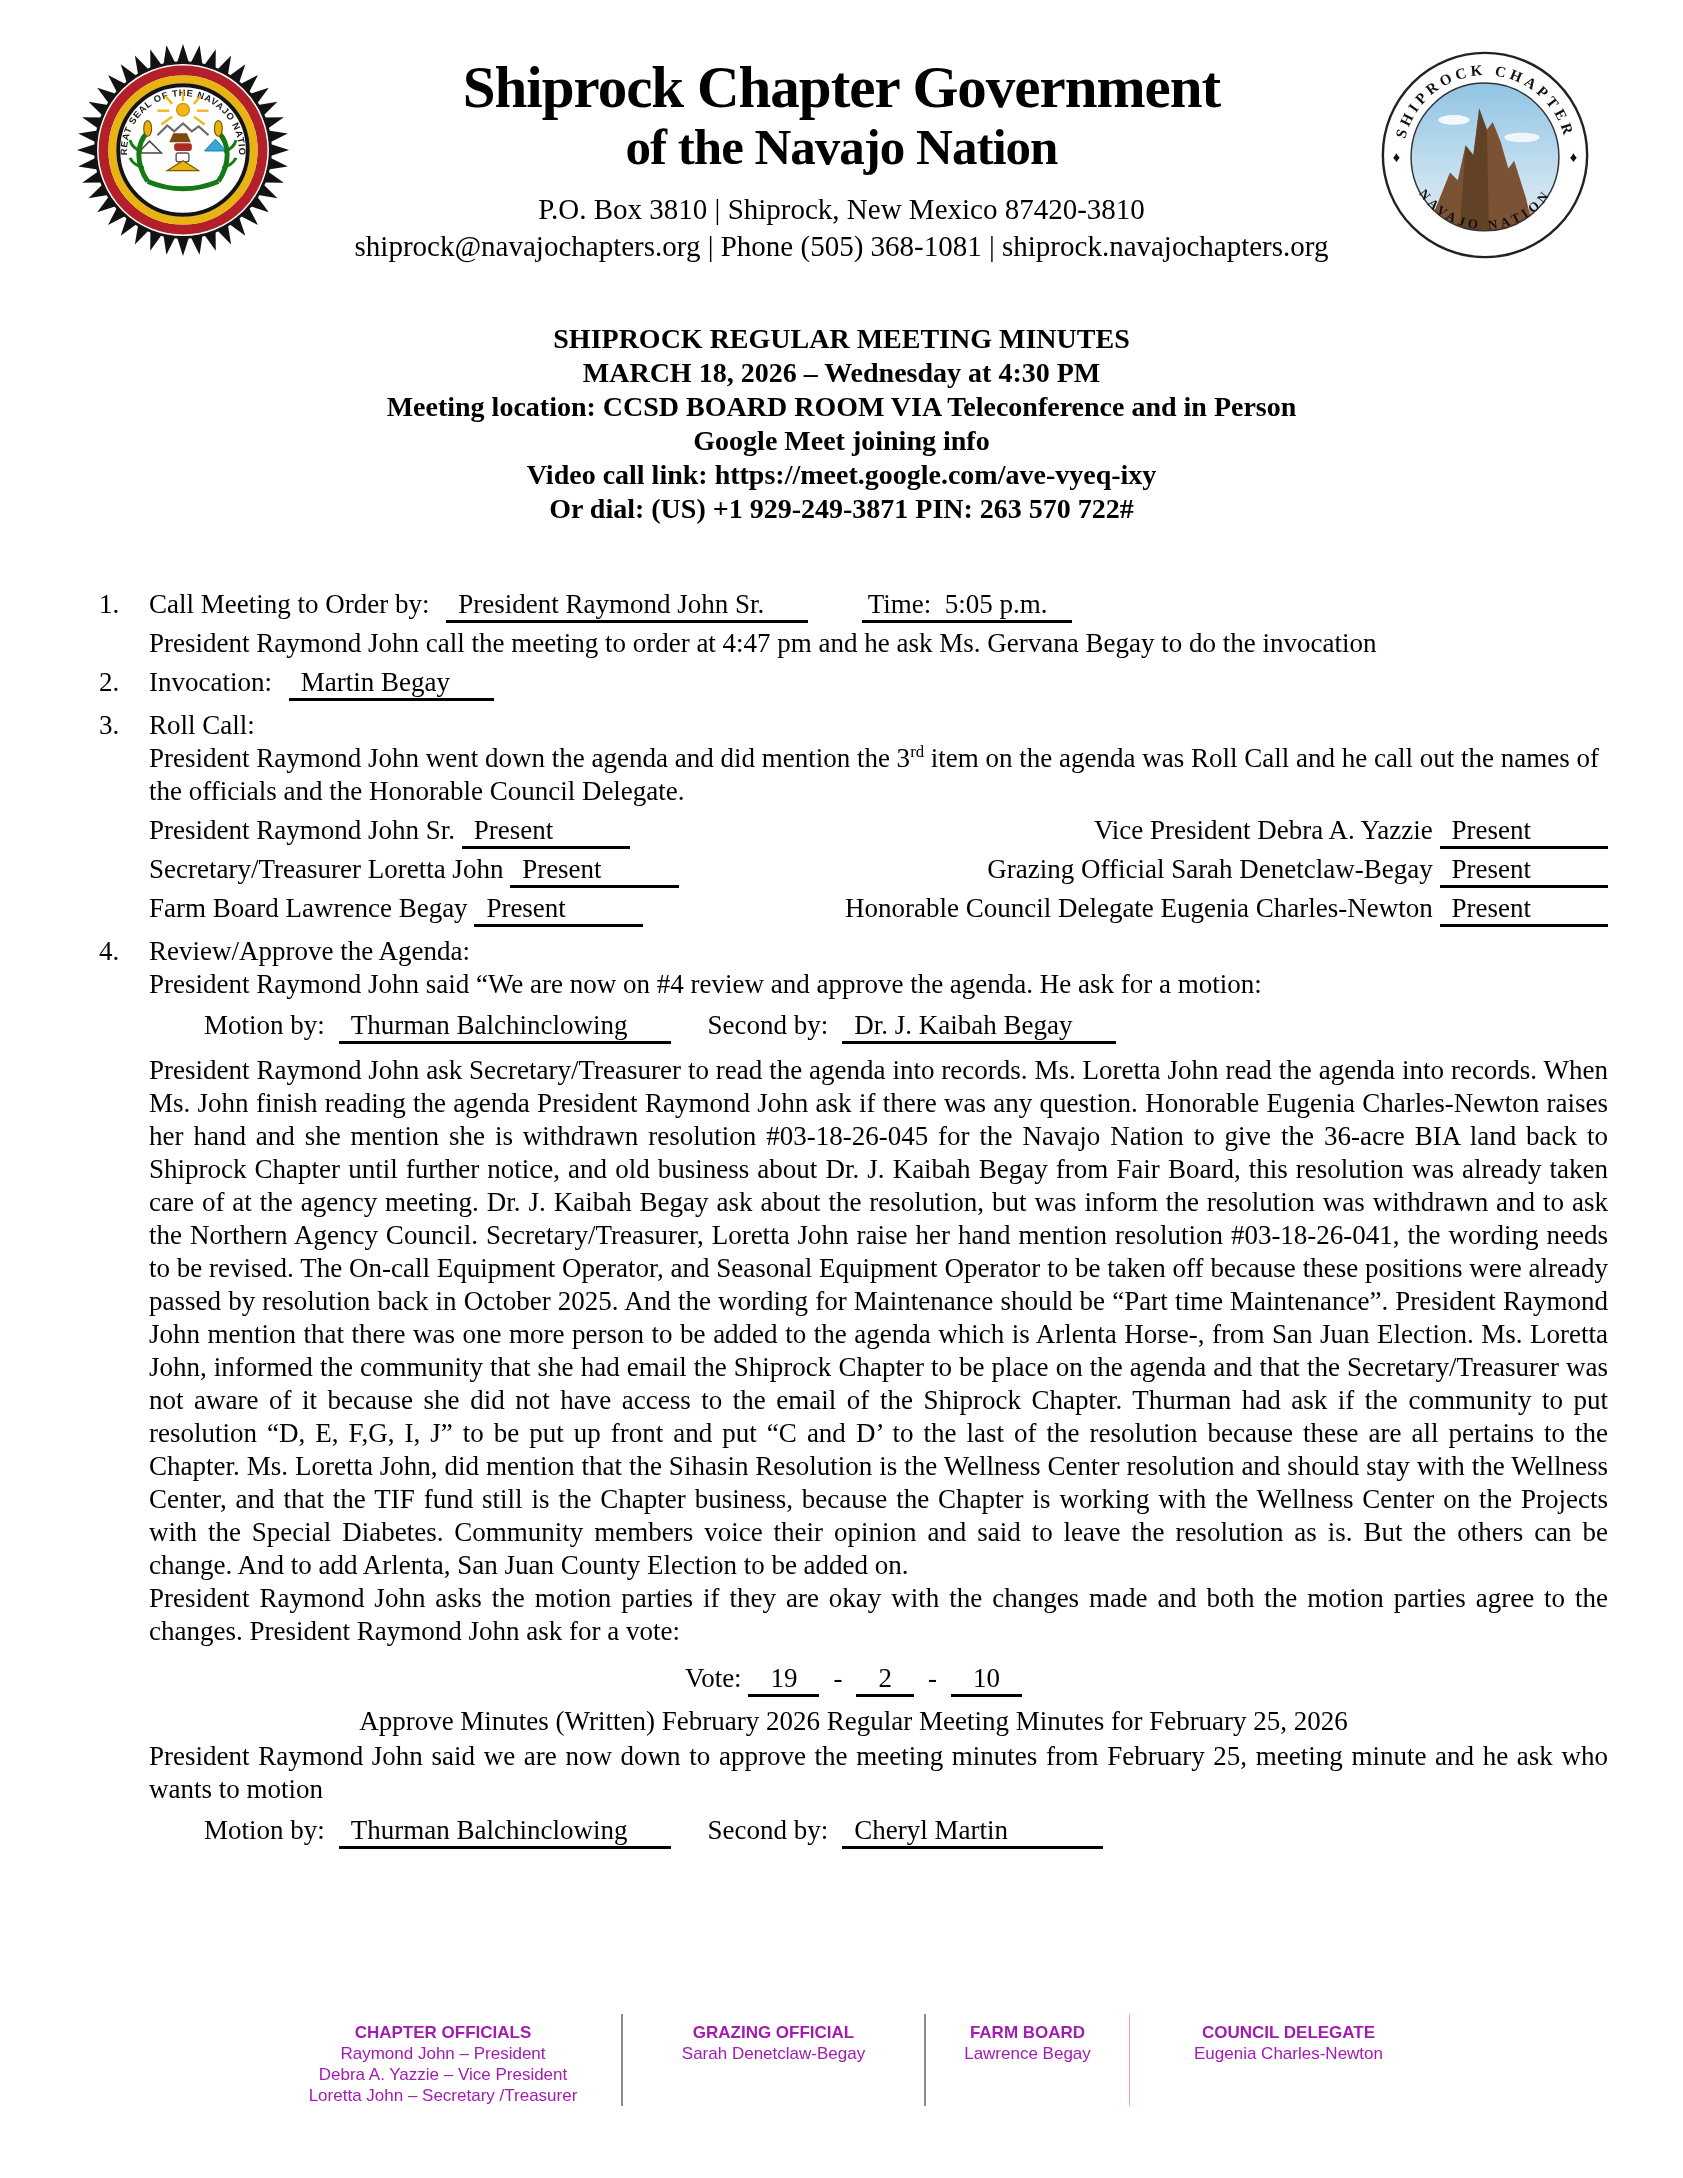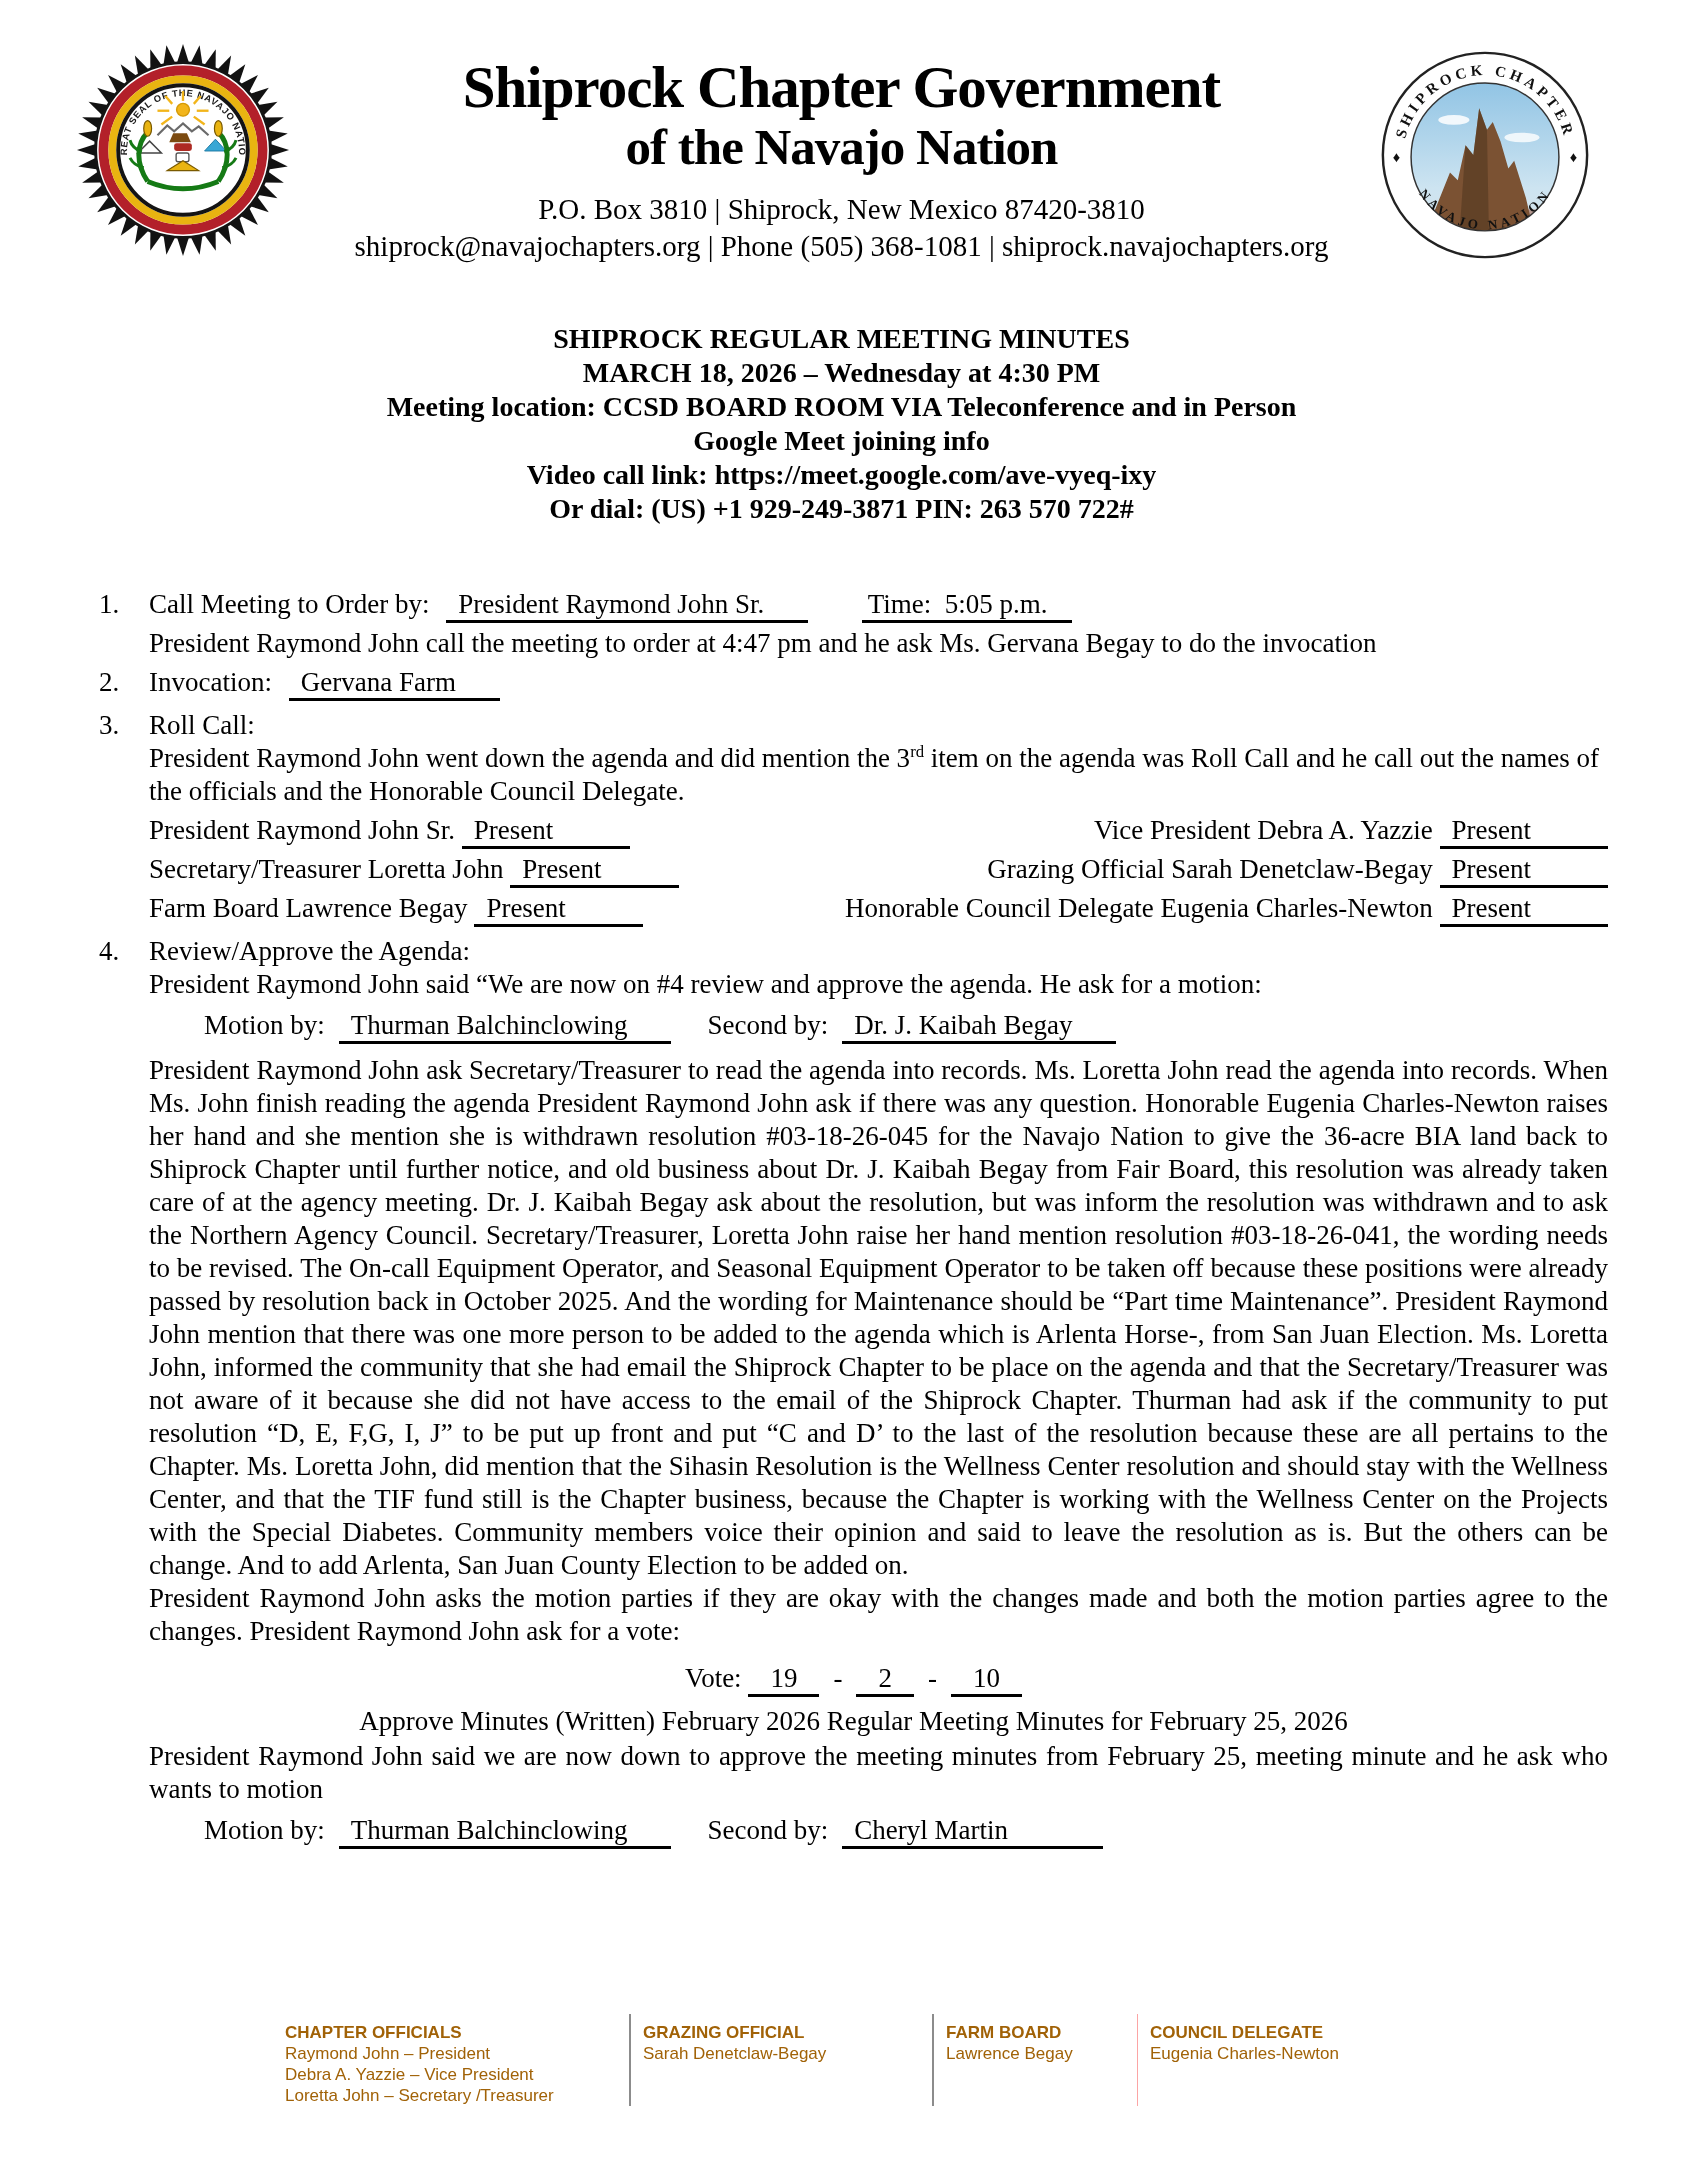--- a/index.html
+++ b/index.html
@@ -37,22 +37,22 @@
   .motion .lbl { margin-right:14px; }
   .motion .sep2 { display:inline-block; width:36px; }
   .vote { text-align:center; margin-top:14px; margin-bottom:10px; }
   .vote .fill { padding:0 22px 1px 22px;margin-top:20px; }
   .vote .dash { display:inline-block; margin:0 14px; }
   .center-line { text-align:center; margin-top:8px; margin-bottom:2px; }
   sup { font-size:0.62em; vertical-align:super; line-height:0; }
   .gap-lg { display:inline-block; width:40px; }
   .mt6 { margin-top:6px; } .mt10 { margin-top:10px; }
   
-  .footer { position:absolute; top:2014px; left:273px; display:flex;
-            font-family:"Liberation Sans", sans-serif; color:#a16207; text-align:left; }
+  .footer { position:absolute; top:2014px; left:265px; display:flex;
+            font-family:"Liberation Sans", sans-serif; color:#a21caf; text-align:center; }
   .fcol { min-height:92px; padding:0 12px; }
   .fcol-1 { width:358px; border-right:2px solid #8c8c8c; }
   .fcol-2 { width:303px; border-right:2px solid #8c8c8c; }
   .fcol-3 { width:204px; border-right:1px solid #fca5a5; }
   .fcol-4 { width:317px; }
   .fhead { font-size:17px; font-weight:bold; line-height:21px; margin-top:8px; }
   .fline { font-size:17px; line-height:21px; }
 </style>
 </head>
 <body>
@@ -208,21 +208,21 @@
         <span class="gap-lg"></span>
         <span class="fill fill-time"><span>Time:</span>&nbsp;&nbsp;<span>5:05 p.m.</span></span>
       </span>
     </div>
     <p class="note mt6">President Raymond John call the meeting to order at 4:47 pm and he ask Ms. Gervana Begay to do the invocation</p>
 
     <div class="item mt6">
       <span class="num">2.</span>
       <span class="content">
         <span>Invocation:</span>
-        <span class="fill fill-name" style="margin-left:10px;"><span>Gervana Farm</span></span>
+        <span class="fill fill-name" style="margin-left:10px;"><span>Martin Begay</span></span>
       </span>
     </div>
 
     <div class="item mt10">
       <span class="num">3.</span>
       <span class="content"><span>Roll Call:</span></span>
     </div>
     <p class="note"><span>President Raymond John went down the agenda and did mention the 3</span><sup>rd</sup><span> item on the agenda was Roll Call and he call out the names of the officials and the Honorable Council Delegate.</span></p>
 
     <div class="roll">

